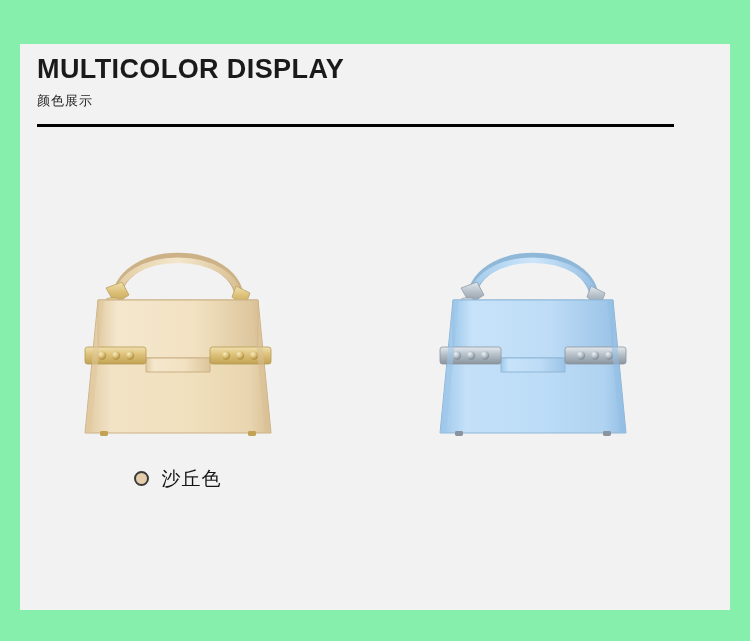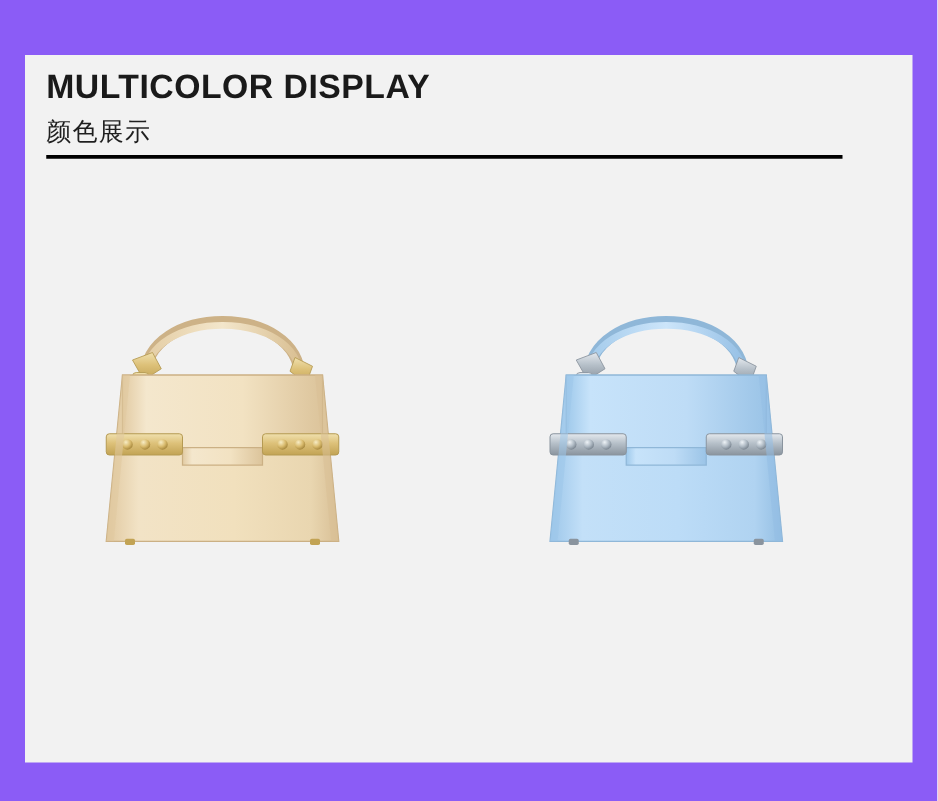--- a/index.html
+++ b/index.html
@@ -12,21 +12,21 @@
     height: 641px;
     overflow: hidden;
     font-family: "Liberation Sans", sans-serif;
   }
 
   
   .page {
     position: relative;
     width: 750px;
     height: 641px;
-    background: #8b5cf6;
+    background: #86efac;
   }
   .panel {
     position: absolute;
     left: 20px;
     top: 44px;
     width: 710px;
     height: 566px;
     background: #f2f2f2;
   }
 
@@ -40,21 +40,21 @@
   .title {
     font-size: 27px;
     font-weight: bold;
     letter-spacing: 0.4px;
     color: #1a1a1a;
     line-height: 1.05;
     margin: 0;
     white-space: nowrap;
   }
   .subtitle {
-    font-size: 20px;
+    font-size: 13px;
     font-weight: normal;
     color: #1f1f1f;
     margin: 9px 0 0 0;
     letter-spacing: 1px;
   }
   .rule {
     position: absolute;
     left: 37px;
     top: 124px;
     width: 637px;
@@ -195,20 +195,24 @@
           </g>
 
           <path d="M27 233 L40 100 L46 100 L33 233 Z" fill="#e0c89f" opacity="0.55"></path>
           <path d="M213 233 L200 100 L194 100 L207 233 Z" fill="#d8bf95" opacity="0.55"></path>
 
           <rect x="42" y="231" width="8" height="5" rx="1.4" fill="#c2a354"></rect>
           <rect x="190" y="231" width="8" height="5" rx="1.4" fill="#c2a354"></rect>
         </svg>
       </div>
 
+      <div class="swatch-row">
+        <span class="swatch-dot" style="background:#e3cdab"></span>
+        <span class="swatch-name">沙丘色</span>
+      </div>
     </div>
 
     <div class="product">
       <div class="bag-stage">
         <svg class="bag" viewBox="0 0 240 250" xmlns="http://www.w3.org/2000/svg">
           <defs>
             <linearGradient id="bodyG2" x1="0" y1="0" x2="1" y2="0">
               <stop offset="0%" stop-color="#9cc6e9"></stop>
               <stop offset="14%" stop-color="#c3e0f8"></stop>
               <stop offset="55%" stop-color="#bcdcf7"></stop>

